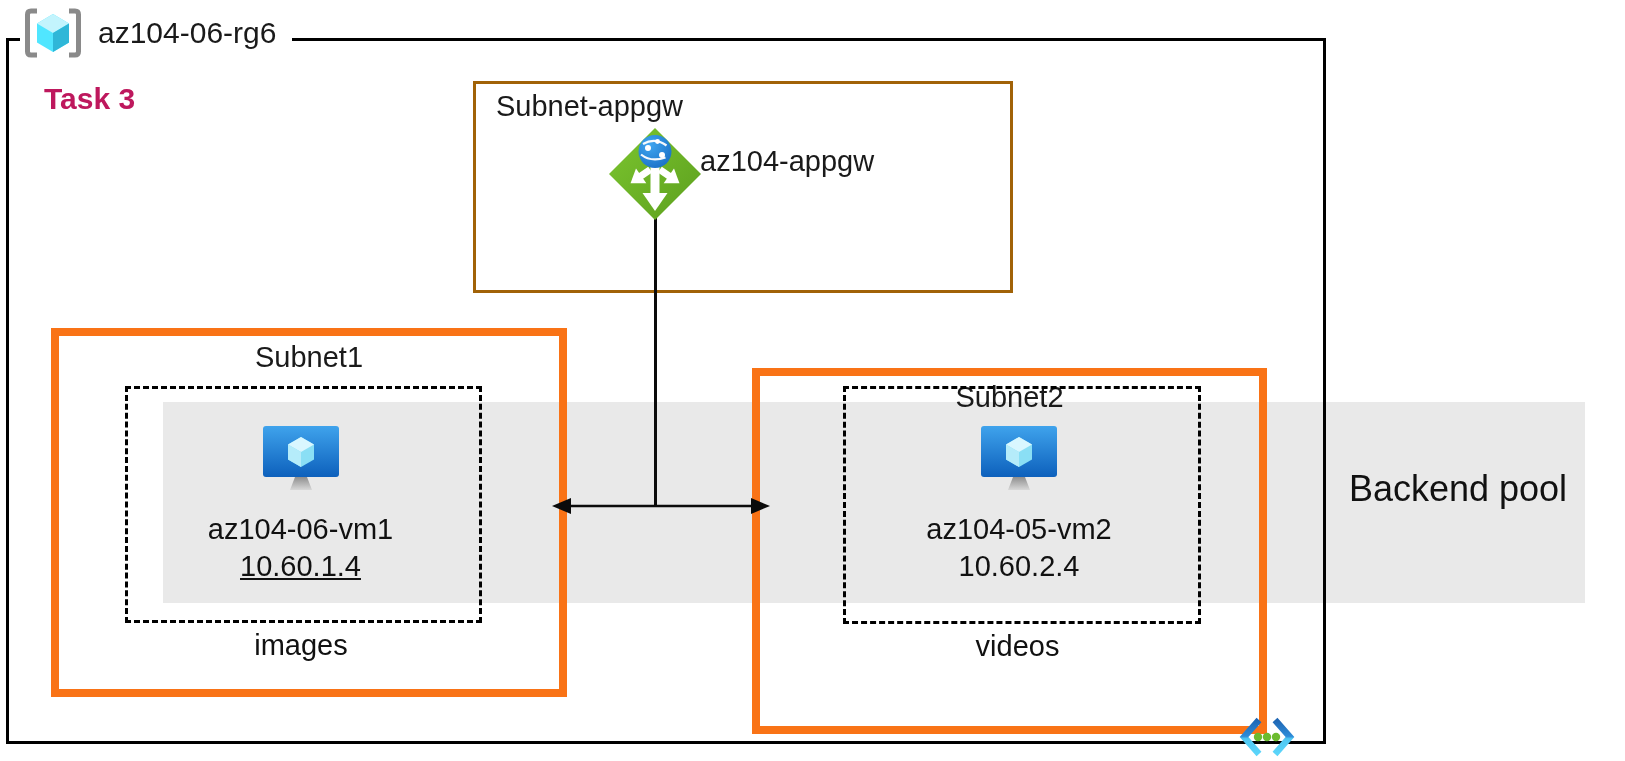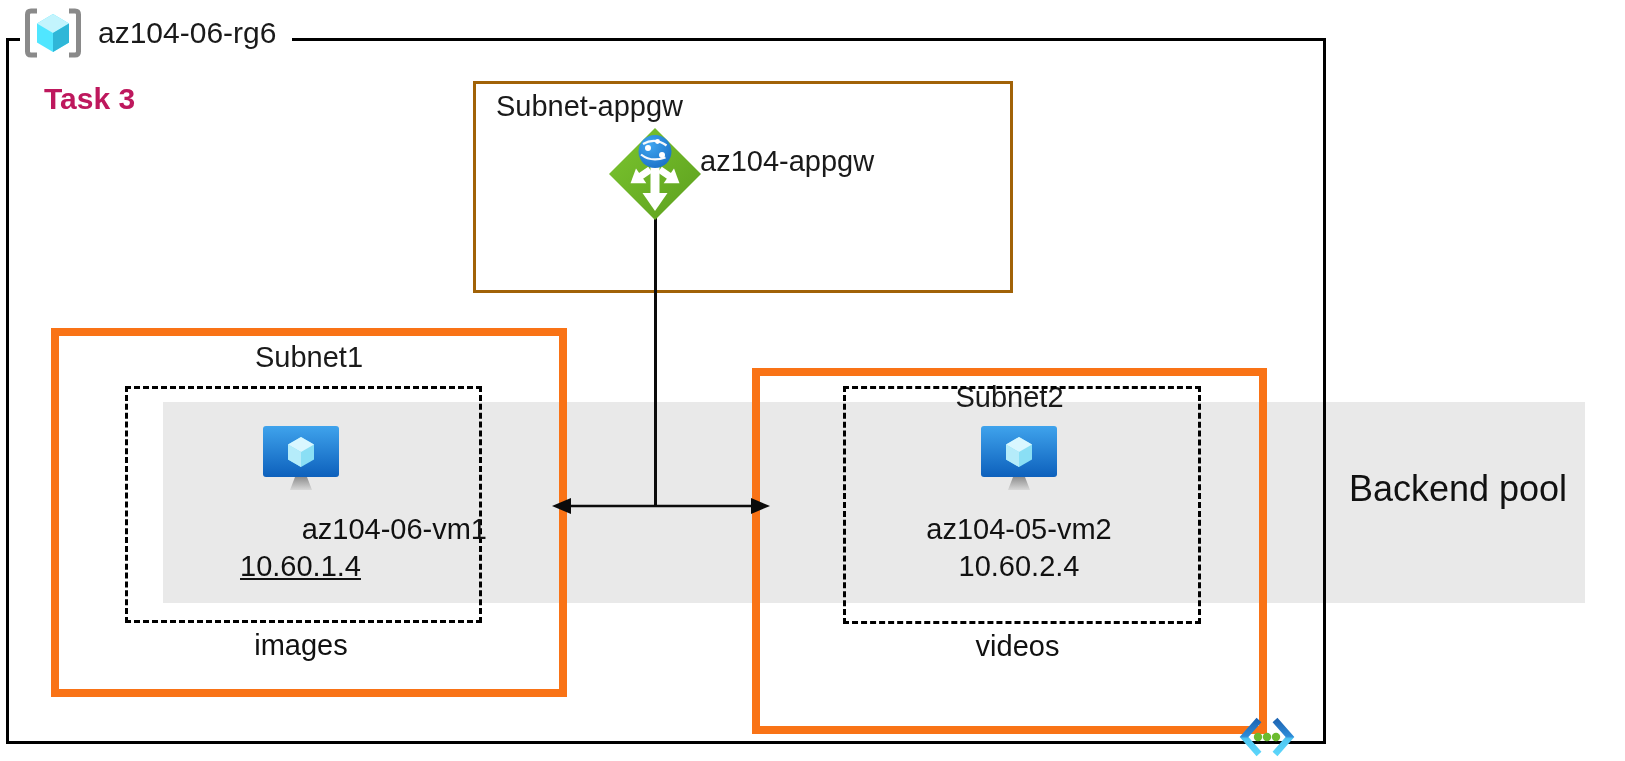--- a/index.html
+++ b/index.html
@@ -69,21 +69,21 @@
   .dashed1{left:125px;top:386px;width:351px;height:231px;}
   .dashed2{left:843px;top:386px;width:352px;height:232px;}
 
   .vm-icon{z-index:3;}
   .vm1-icon{left:263px;top:426px;}
   .vm2-icon{left:981px;top:426px;}
 
   .vm-label{
     text-align:center;font-size:29px;z-index:2;color:#111;
   }
-  .vm1-name{left:136px;top:513px;width:351px;text-align:right;}
+  .vm1-name{left:125px;top:513px;width:351px;}
   .vm1-ip{left:125px;top:550px;width:351px;text-decoration:underline;}
   .vm2-name{left:843px;top:513px;width:352px;}
   .vm2-ip{left:843px;top:550px;width:352px;}
 
   .content-tag{
     text-align:center;font-size:29px;z-index:2;color:#111;
   }
   .tag1{left:51px;top:629px;width:500px;}
   .tag2{left:768px;top:630px;width:499px;}
 

